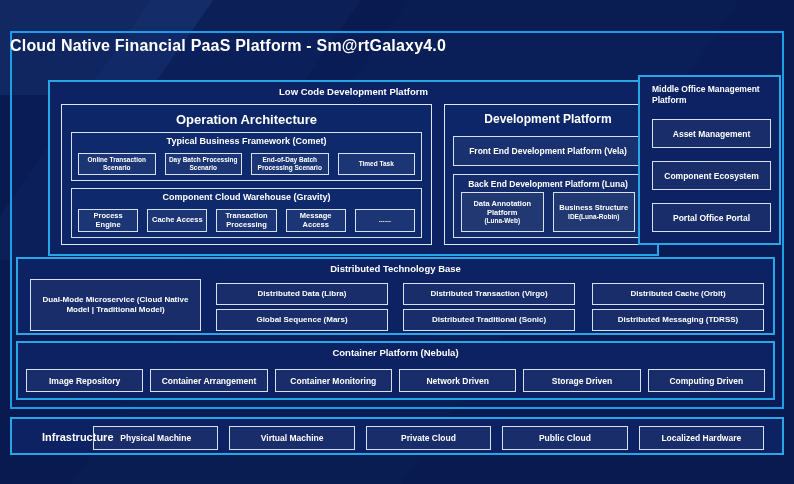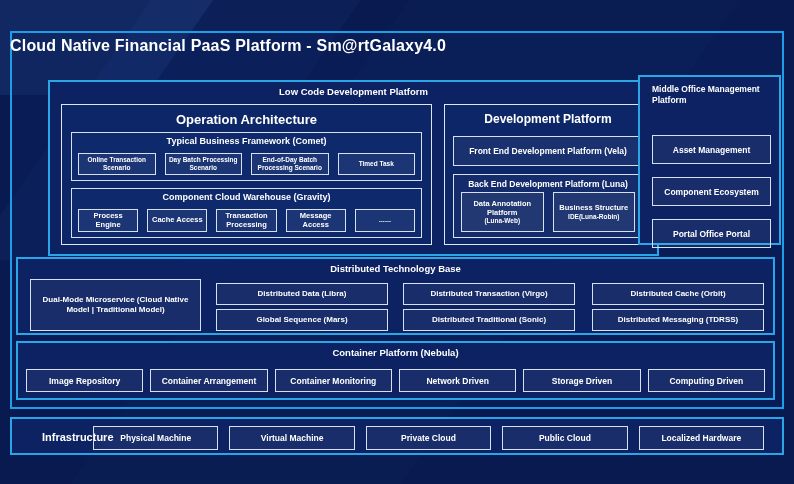--- a/index.html
+++ b/index.html
@@ -66,21 +66,21 @@
 
   #middle-office { left:638px; top:75px; width:143px; height:170px; }
   #middle-office-label {
     font-size:8.5px; font-weight:bold; text-align:left;
     padding:7px 0 0 12px; width:128px; line-height:1.35;
   }
   .mo-item {
     position:absolute; left:12px; width:119px; height:29px;
     border:1px solid #d6e0f0; background:rgba(255,255,255,0.05);
     display:flex; align-items:center; justify-content:center;
-    font-size:8.5px; font-weight:bold; text-align:center;margin-top:16px;
+    font-size:8.5px; font-weight:bold; text-align:center;
   }
   #mo-item-0 { top:42px; } #mo-item-1 { top:84px; } #mo-item-2 { top:126px; }
 
   #distributed { left:16px; top:257px; width:759px; height:78px; }
   .dt-item {
     position:absolute; border:1px solid #d6e0f0; background:rgba(255,255,255,0.05);
     display:flex; align-items:center; justify-content:center; text-align:center;
     font-size:8px; font-weight:bold; line-height:1.3; padding:1px 4px;
   }
   #dt-featured { left:12px; top:20px; width:171px; height:52px; }

